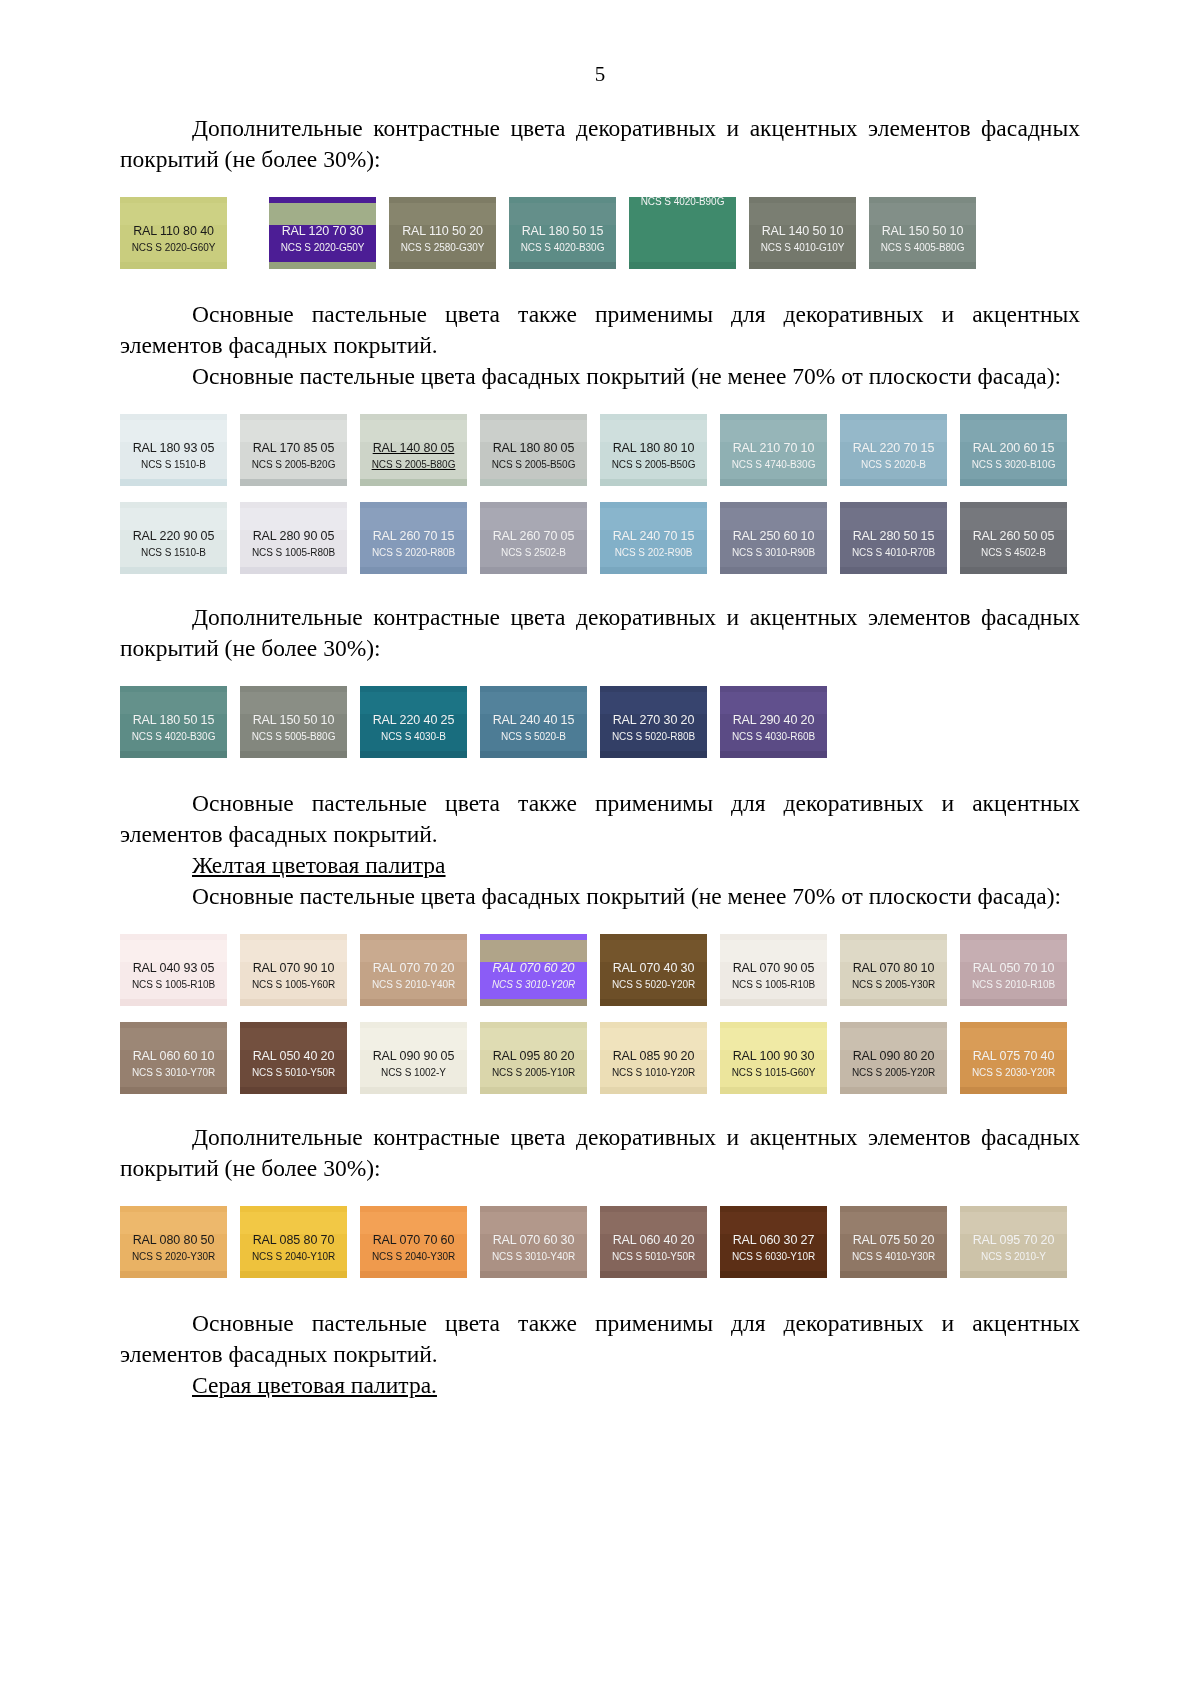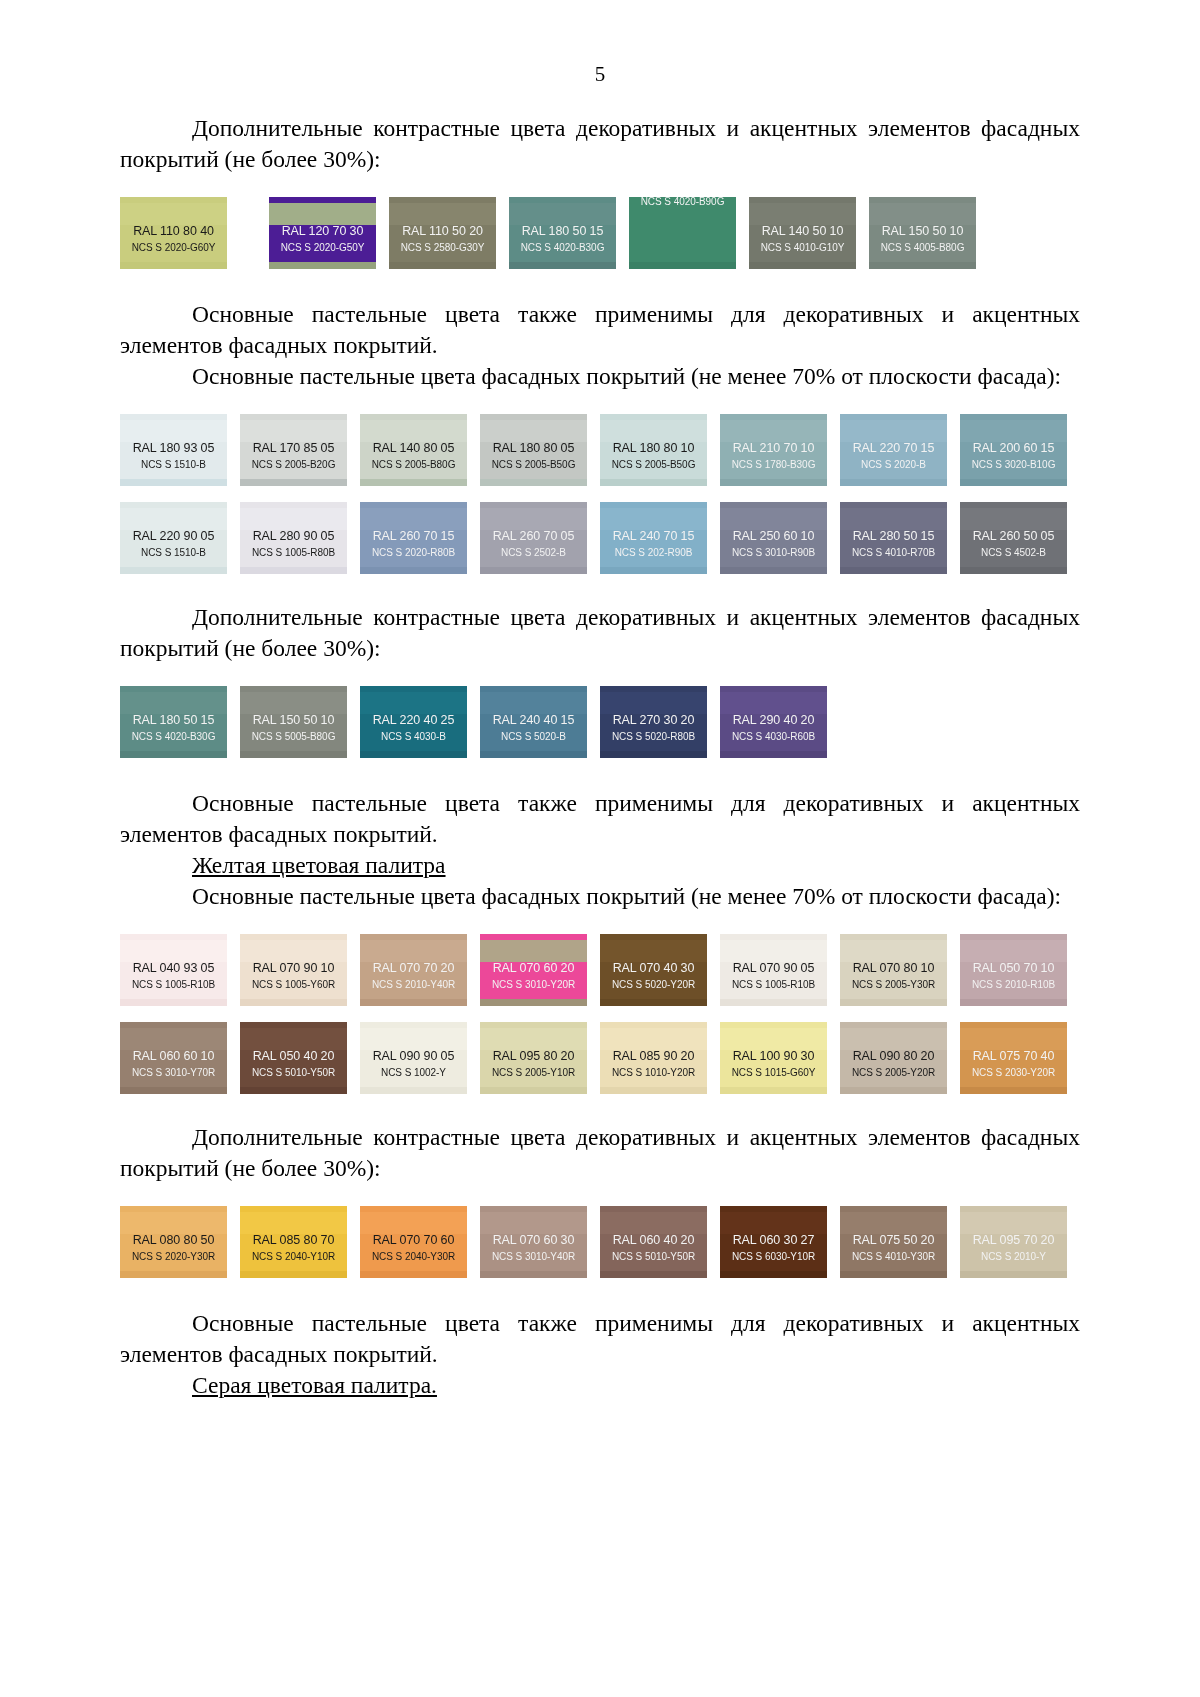--- a/index.html
+++ b/index.html
@@ -174,42 +174,42 @@
           <div class="ral dark-text">RAL 180 93 05</div>
           <div class="ncs dark-text">NCS S 1510-B</div>
           <div class="bottom-band" style="background: rgb(207, 223, 227);"></div>
         </div>
         <div class="swatch" style="background: rgb(213, 216, 213);">
           <div class="top-band" style="background: rgb(220, 223, 220);"></div>
           <div class="ral dark-text">RAL 170 85 05</div>
           <div class="ncs dark-text">NCS S 2005-B20G</div>
           <div class="bottom-band" style="background: rgb(185, 191, 189);"></div>
         </div>
-        <div class="swatch" style="background: rgb(205, 212, 200);">
+        <div class="swatch" style="background: rgb(205, 212, 200); text-decoration: underline;">
           <div class="top-band" style="background: rgb(211, 218, 206);"></div>
           <div class="ral dark-text">RAL 140 80 05</div>
           <div class="ncs dark-text">NCS S 2005-B80G</div>
           <div class="bottom-band" style="background: rgb(181, 194, 176);"></div>
         </div>
         <div class="swatch" style="background: rgb(195, 199, 195);">
           <div class="top-band" style="background: rgb(203, 207, 203);"></div>
           <div class="ral dark-text">RAL 180 80 05</div>
           <div class="ncs dark-text">NCS S 2005-B50G</div>
           <div class="bottom-band" style="background: rgb(183, 195, 188);"></div>
         </div>
         <div class="swatch" style="background: rgb(201, 219, 217);">
           <div class="top-band" style="background: rgb(207, 223, 221);"></div>
           <div class="ral dark-text">RAL 180 80 10</div>
           <div class="ncs dark-text">NCS S 2005-B50G</div>
           <div class="bottom-band" style="background: rgb(185, 207, 203);"></div>
         </div>
         <div class="swatch" style="background: rgb(143, 176, 179);">
           <div class="top-band" style="background: rgb(150, 181, 184);"></div>
           <div class="ral light-text">RAL 210 70 10</div>
-          <div class="ncs light-text">NCS S 1780-B30G</div>
+          <div class="ncs light-text">NCS S 4740-B30G</div>
           <div class="bottom-band" style="background: rgb(133, 166, 169);"></div>
         </div>
         <div class="swatch" style="background: rgb(143, 179, 196);">
           <div class="top-band" style="background: rgb(149, 184, 201);"></div>
           <div class="ral light-text">RAL 220 70 15</div>
           <div class="ncs light-text">NCS S 2020-B</div>
           <div class="bottom-band" style="background: rgb(134, 171, 188);"></div>
         </div>
         <div class="swatch" style="background: rgb(122, 161, 171);">
           <div class="top-band" style="background: rgb(128, 166, 176);"></div>
@@ -339,21 +339,21 @@
           <div class="ral dark-text">RAL 070 90 10</div>
           <div class="ncs dark-text">NCS S 1005-Y60R</div>
           <div class="bottom-band" style="background: rgb(230, 214, 195);"></div>
         </div>
         <div class="swatch" style="background: rgb(195, 163, 135);">
           <div class="top-band" style="background: rgb(201, 170, 143);"></div>
           <div class="ral light-text">RAL 070 70 20</div>
           <div class="ncs light-text">NCS S 2010-Y40R</div>
           <div class="bottom-band" style="background: rgb(185, 152, 124);"></div>
         </div>
-        <div class="swatch" style="background: #ec4899;">
+        <div class="swatch" style="background: #8b5cf6; font-style: italic;">
           <div class="top-band" style="background: rgb(176, 164, 137);"></div>
           <div class="ral light-text">RAL 070 60 20</div>
           <div class="ncs light-text">NCS S 3010-Y20R</div>
           <div class="bottom-band" style="background: rgb(158, 146, 119);"></div>
         </div>
         <div class="swatch" style="background: rgb(109, 79, 40);">
           <div class="top-band" style="background: rgb(116, 85, 44);"></div>
           <div class="ral light-text">RAL 070 40 30</div>
           <div class="ncs light-text">NCS S 5020-Y20R</div>
           <div class="bottom-band" style="background: rgb(100, 72, 35);"></div>

